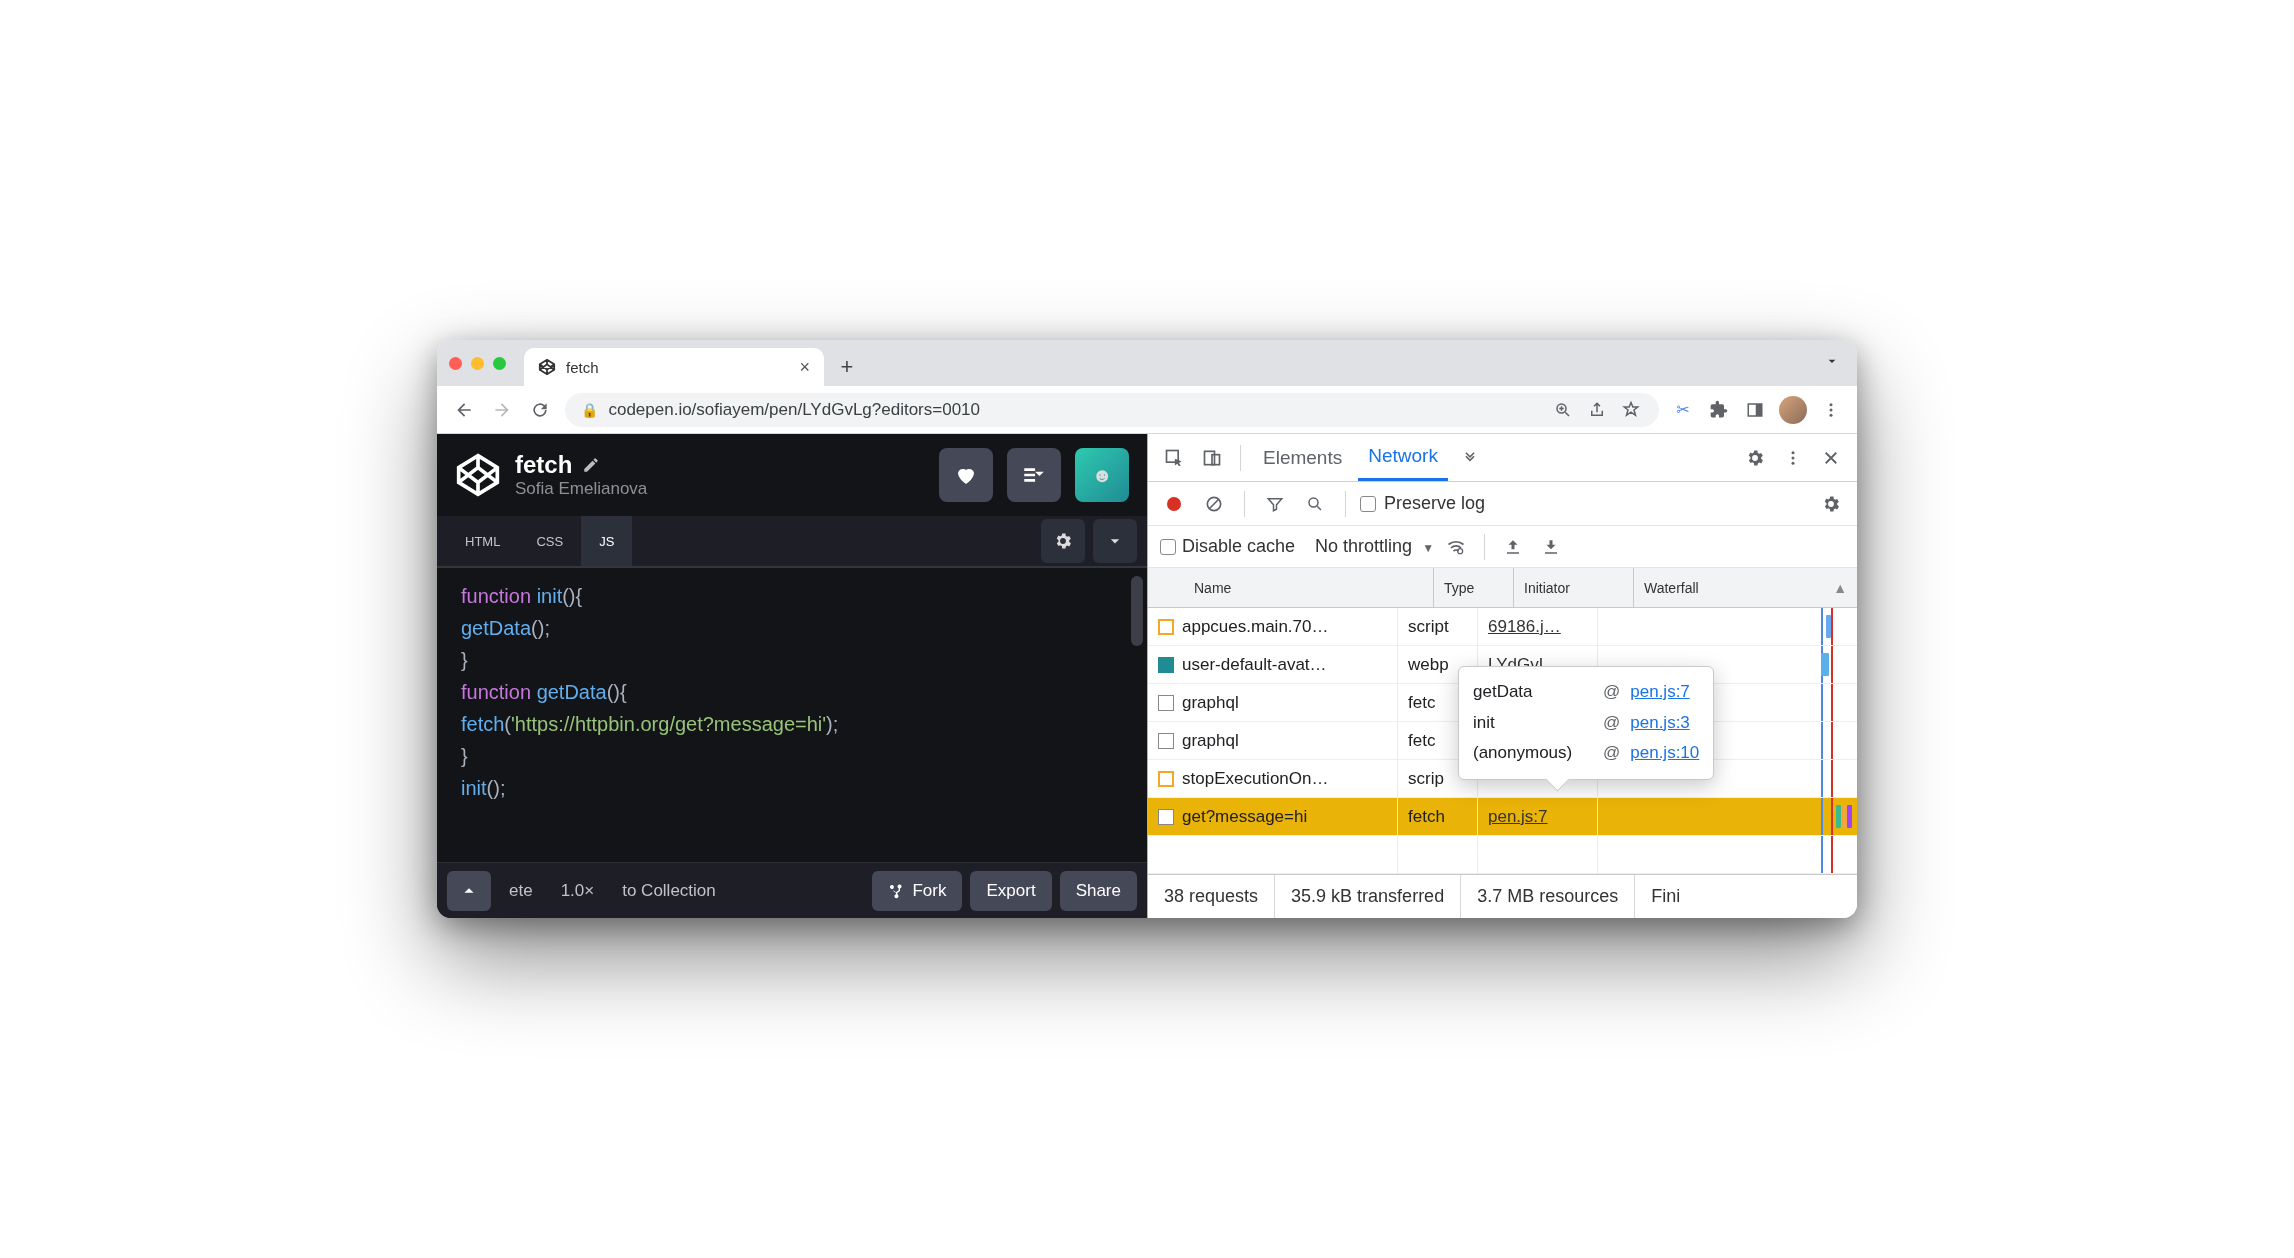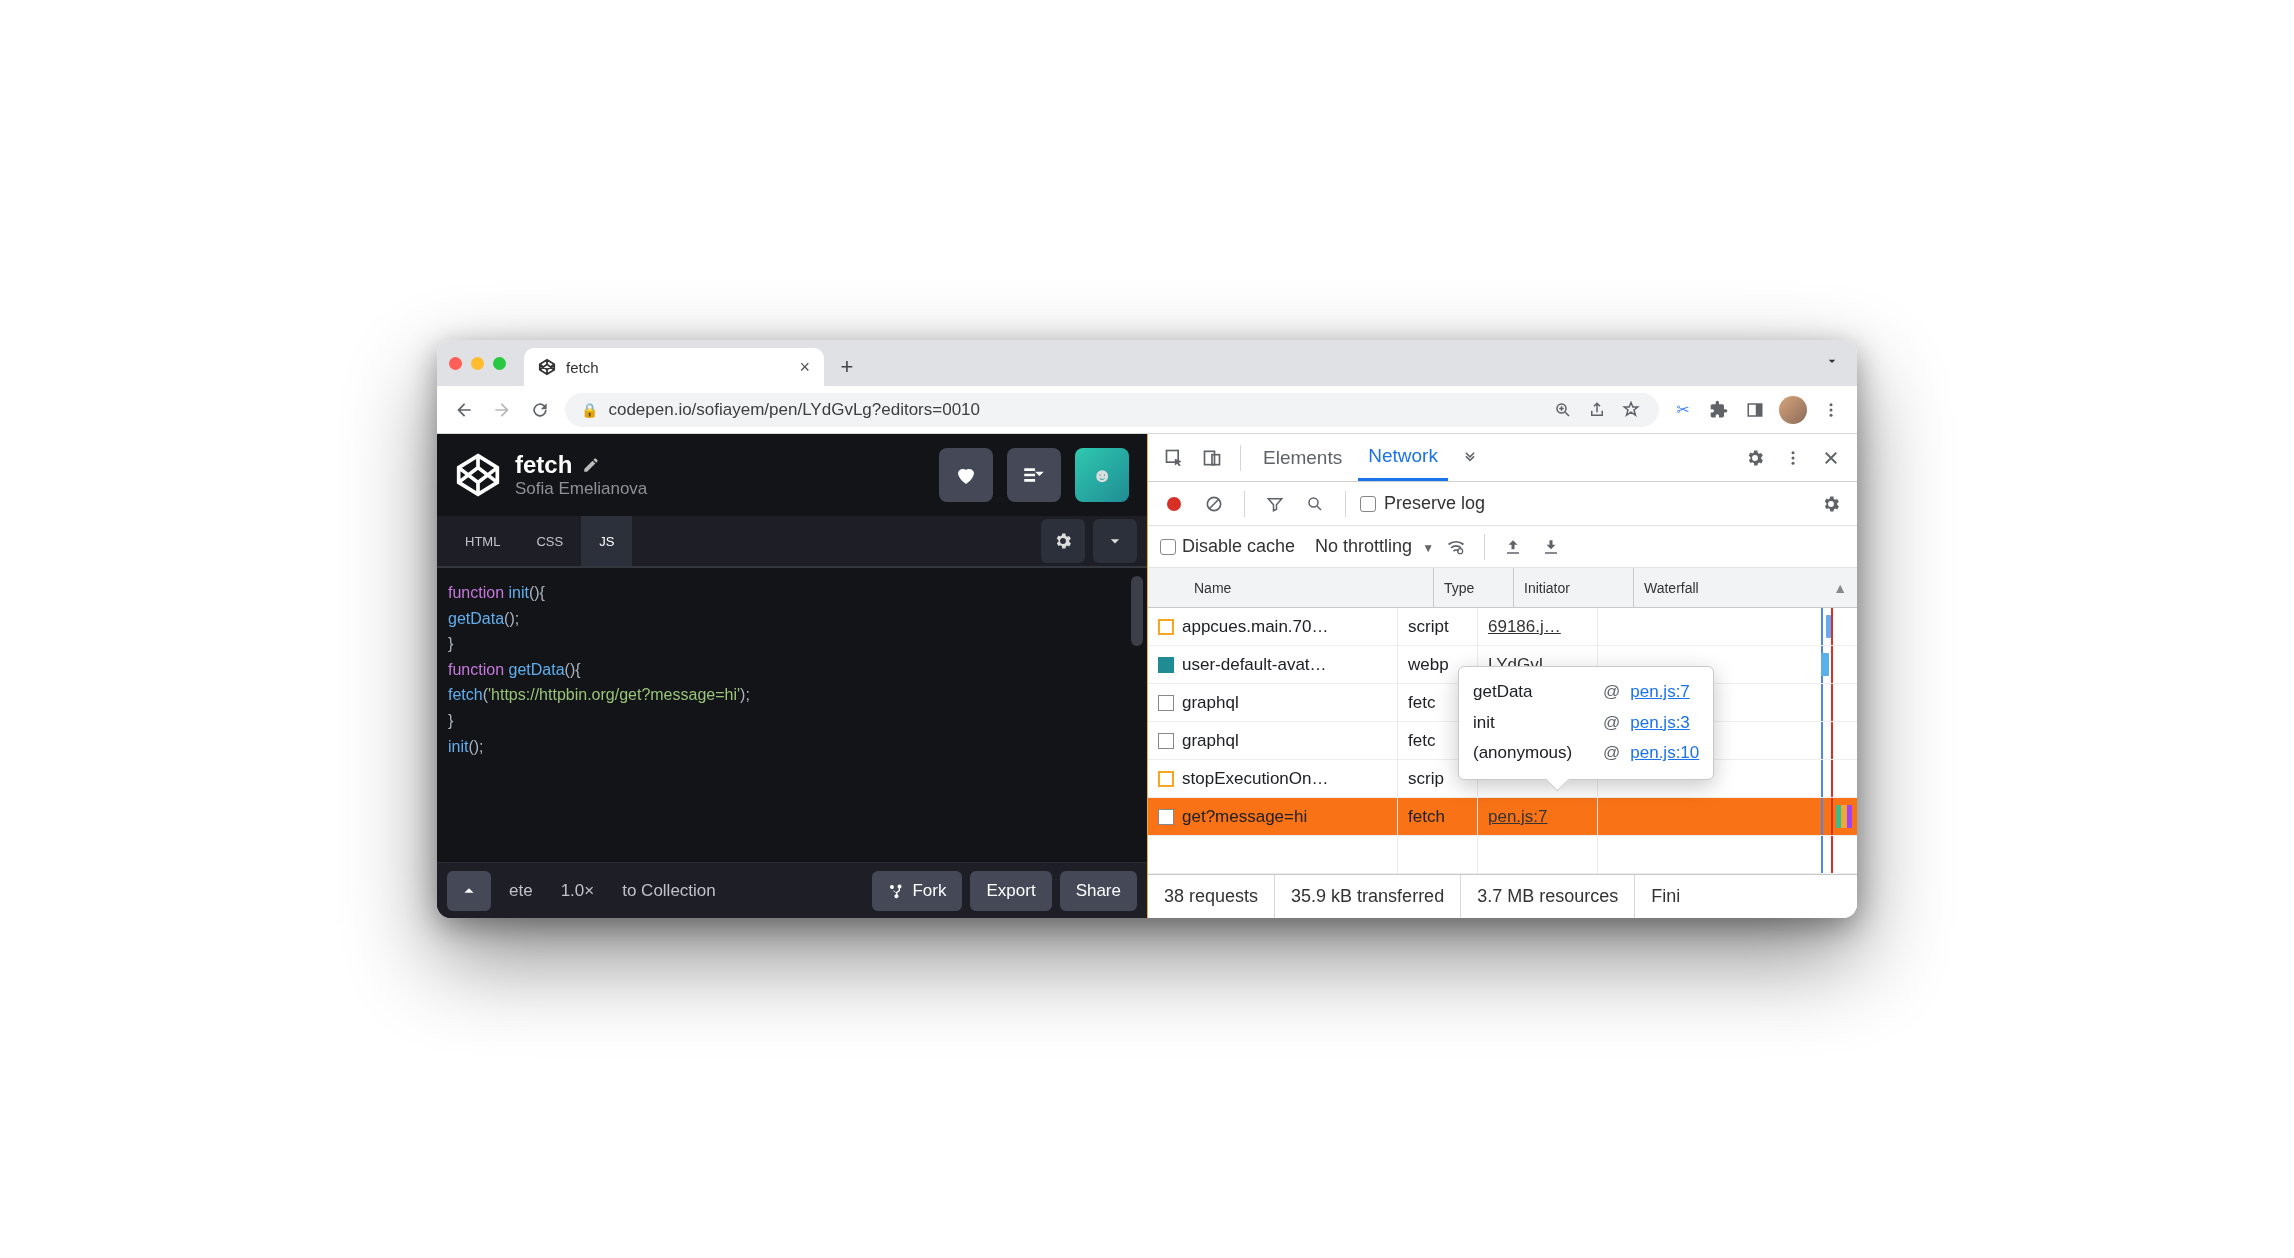--- a/index.html
+++ b/index.html
@@ -40,21 +40,21 @@
 .cp-avatar { width:54px; height:54px; border-radius:8px; background:linear-gradient(135deg,#2fc9b0,#1f8c94); display:flex; align-items:center; justify-content:center; font-size:20px; }
 
 
 .ed-tabs { display:flex; align-items:center; background:#1e1f26; border-bottom:2px solid #34363e; padding:0 10px; height:52px; }
 .ed-tab { padding:0 18px; height:100%; display:flex; align-items:center; font-size:13px; color:#c3c4c9; cursor:pointer; }
 .ed-tab.active { background:#2c303a; color:#fff; }
 .ed-spacer { flex:1; }
 .ed-icon { width:44px; height:44px; background:#2c303a; border-radius:6px; display:flex; align-items:center; justify-content:center; color:#ddd; margin-left:8px; cursor:pointer; }
 
 
-.code-area { flex:1; position:relative; padding:12px 11px; font-family:ui-monospace,SFMono-Regular,Menlo,monospace; font-size:16px; line-height:1.6; overflow:hidden; }
+.code-area { flex:1; position:relative; padding:12px 24px; font-family:ui-monospace,SFMono-Regular,Menlo,monospace; font-size:20px; line-height:1.6; overflow:hidden; }
 .code-area .scrollbar { position:absolute; right:4px; top:8px; width:12px; height:70px; background:#3d3f48; border-radius:6px; }
 .kw { color:#c678dd; } .fn { color:#61afef; } .str { color:#98c379; } .pn { color:#abb2bf; }
 
 
 .cp-footer { height:56px; background:#1e1f26; display:flex; align-items:center; gap:8px; padding:8px 10px; border-top:1px solid #2b2d35; }
 .cf-btn { height:40px; background:#444857; color:#fff; border-radius:6px; display:flex; align-items:center; padding:0 16px; gap:8px; font-size:17px; cursor:pointer; }
 .cf-chevron { width:44px; justify-content:center; padding:0; }
 .cf-chip { height:40px; display:flex; align-items:center; padding:0 10px; color:#c1c2c8; font-size:17px; }
 
 
@@ -74,21 +74,21 @@
 .caret { font-size:12px; color:#666; }
 
 .net-head { display:flex; align-items:center; height:40px; background:#f1f3f4; border-bottom:1px solid #c9c9c9; font-size:14px; color:#333;padding-left:36px; }
 .net-head > div { padding:0 10px; border-right:1px solid #c9c9c9; height:100%; display:flex; align-items:center; }
 .col-name { flex:0 0 250px; } .col-type { flex:0 0 80px; } .col-init { flex:0 0 120px; } .col-wf { flex:1; border-right:none !important; justify-content:space-between; }
 
 .net-body { position:relative; flex:1; overflow:hidden; }
 .net-row { display:flex; align-items:center; height:38px; font-size:17px; border-bottom:1px solid #eee; }
 .net-row > div { padding:0 10px; height:100%; display:flex; align-items:center; border-right:1px solid #eaeaea; overflow:hidden; white-space:nowrap; text-overflow:ellipsis; }
 .net-row .col-wf { border-right:none; position:relative; }
-.net-row.selected { background:#f97316; }
+.net-row.selected { background:#eab308; }
 .fi { width:16px; height:16px; margin-right:8px; flex-shrink:0; display:inline-block; }
 .fi-js { border:2px solid #f5a623; background:#fff; }
 .fi-img { background:#1f8c94; }
 .fi-doc { border:1.8px solid #888; background:#fff; }
 .fi-css { border:2px solid #a142f4; background:#fff; }
 .initiator a { color:#333; text-decoration:underline; }
 .wf-bar { position:absolute; height:60%; top:20%; border-radius:1px; }
 
 .tooltip { position:absolute; top:58px; left:310px; background:#fff; border:1px solid #c9c9c9; border-radius:6px; box-shadow:0 6px 22px rgba(0,0,0,.22); padding:10px 14px; font-family:ui-monospace,Menlo,monospace; font-size:17px; z-index:50; }
 .tooltip::after { content:""; position:absolute; bottom:-9px; left:90px; width:16px; height:16px; background:#fff; border-right:1px solid #c9c9c9; border-bottom:1px solid #c9c9c9; transform:rotate(45deg); }

